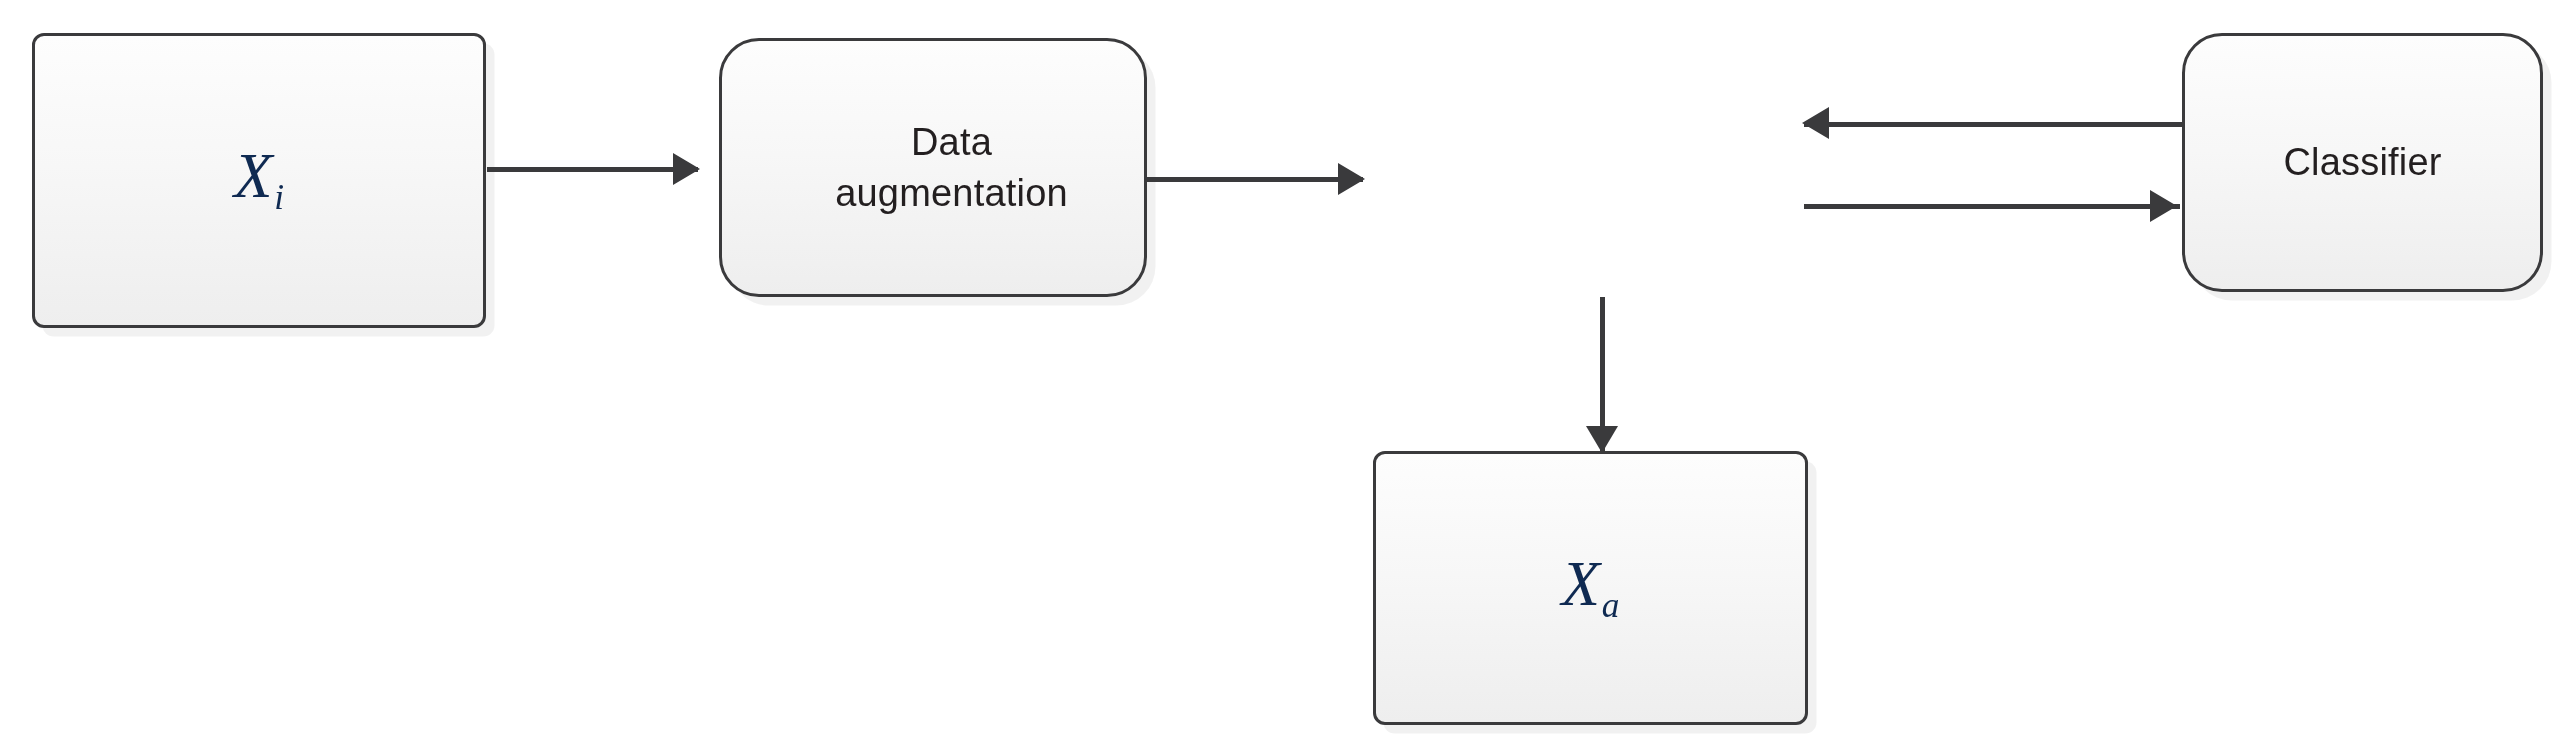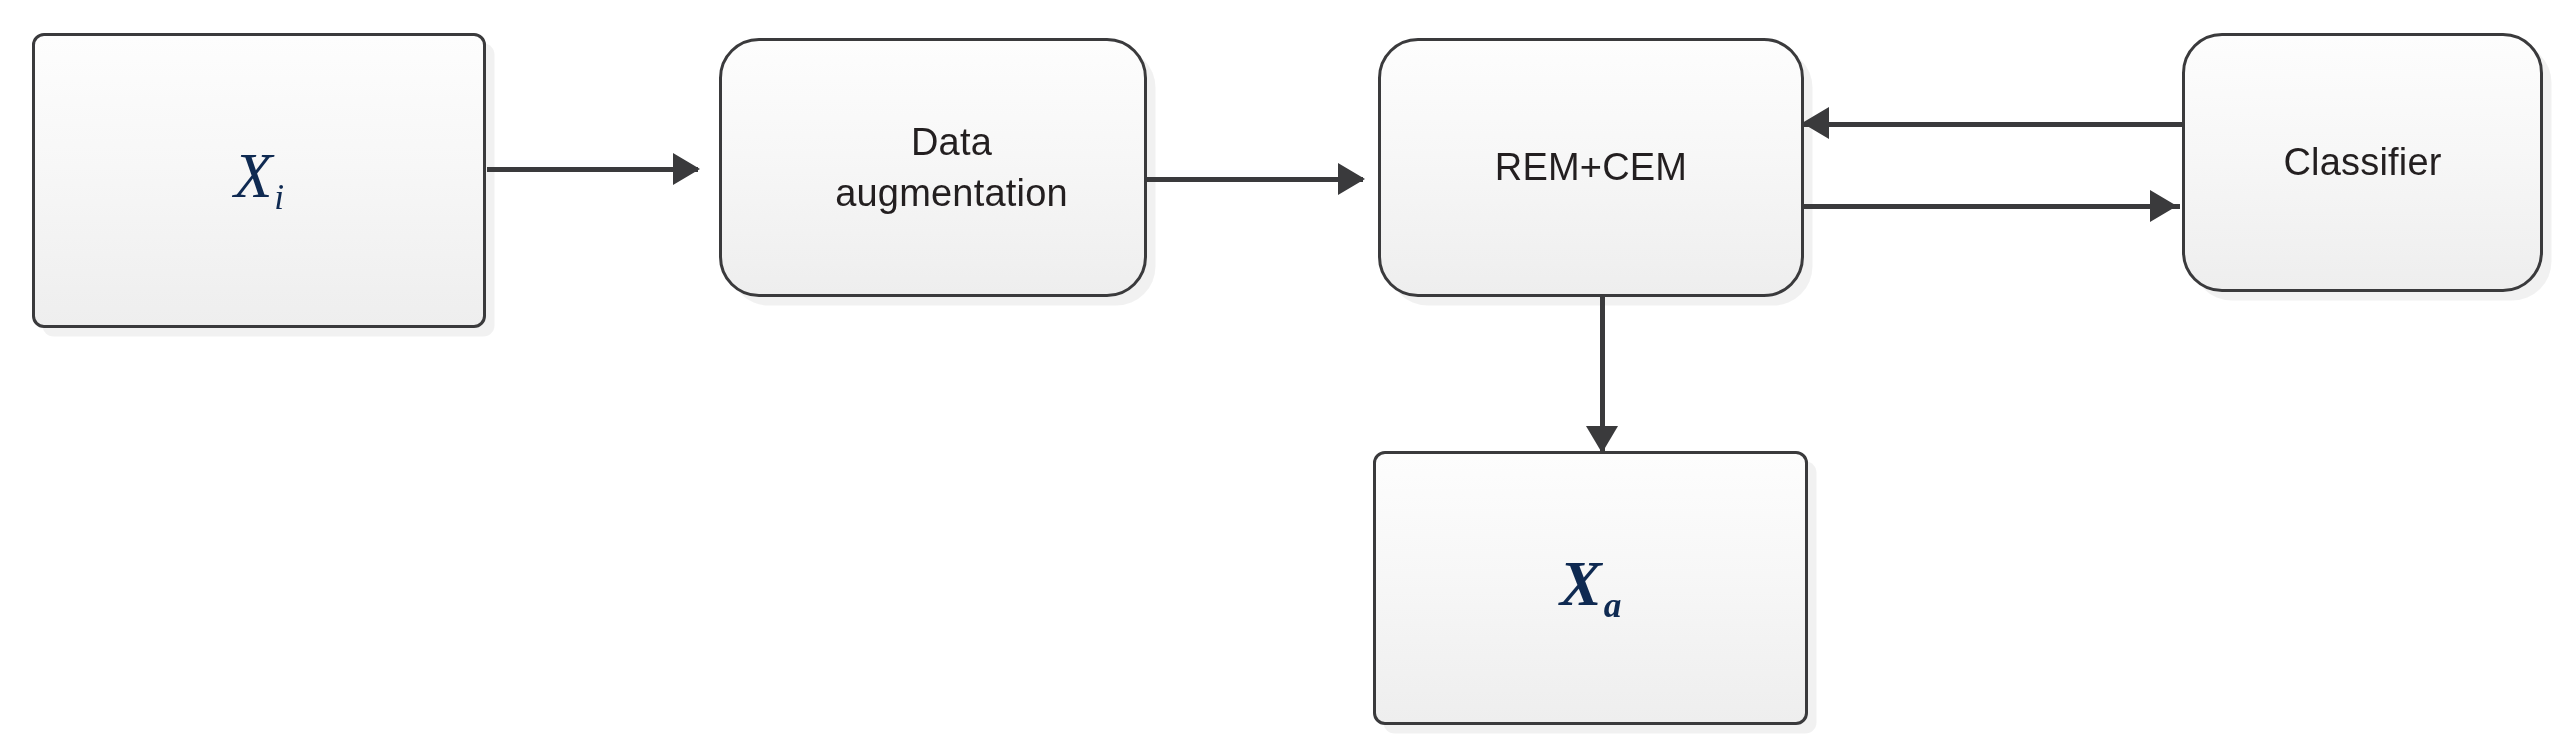--- a/index.html
+++ b/index.html
@@ -101,35 +101,32 @@
   <div class="arrowhead right" style="left:673px; top:153px;"></div>
 
   <div class="node round" style="left:719px; top:38px; width:428px; height:259px;padding-left:37px;">
     <span class="node-label">Data
 augmentation</span>
   </div>
 
   <div class="edge h" style="left:1146px; top:177px; width:217px;"></div>
   <div class="arrowhead right" style="left:1338px; top:163px;"></div>
 
-  <div class="node round" style="left:1378px; top:38px; width:426px; height:259px;">
-    <span class="node-label">REM+CEM</span>
-  </div>
 
   <div class="edge h" style="left:1804px; top:122px; width:378px;"></div>
   <div class="arrowhead left" style="left:1802px; top:107px;"></div>
 
   <div class="edge h" style="left:1804px; top:204px; width:376px;"></div>
   <div class="arrowhead right" style="left:2150px; top:190px;"></div>
 
   <div class="node round" style="left:2182px; top:33px; width:361px; height:259px;">
     <span class="node-label">Classifier</span>
   </div>
 
   <div class="edge v" style="left:1600px; top:297px; height:156px;"></div>
   <div class="arrowhead down" style="left:1586px; top:426px;"></div>
 
-  <div class="node rect" style="left:1373px; top:451px; width:435px; height:274px;font-weight:bold;">
+  <div class="node rect" style="left:1373px; top:451px; width:435px; height:274px;">
     <span class="math-label"><span>X</span><span class="sub">a</span></span>
   </div>
 
 </div>
 
 
 </body></html>

